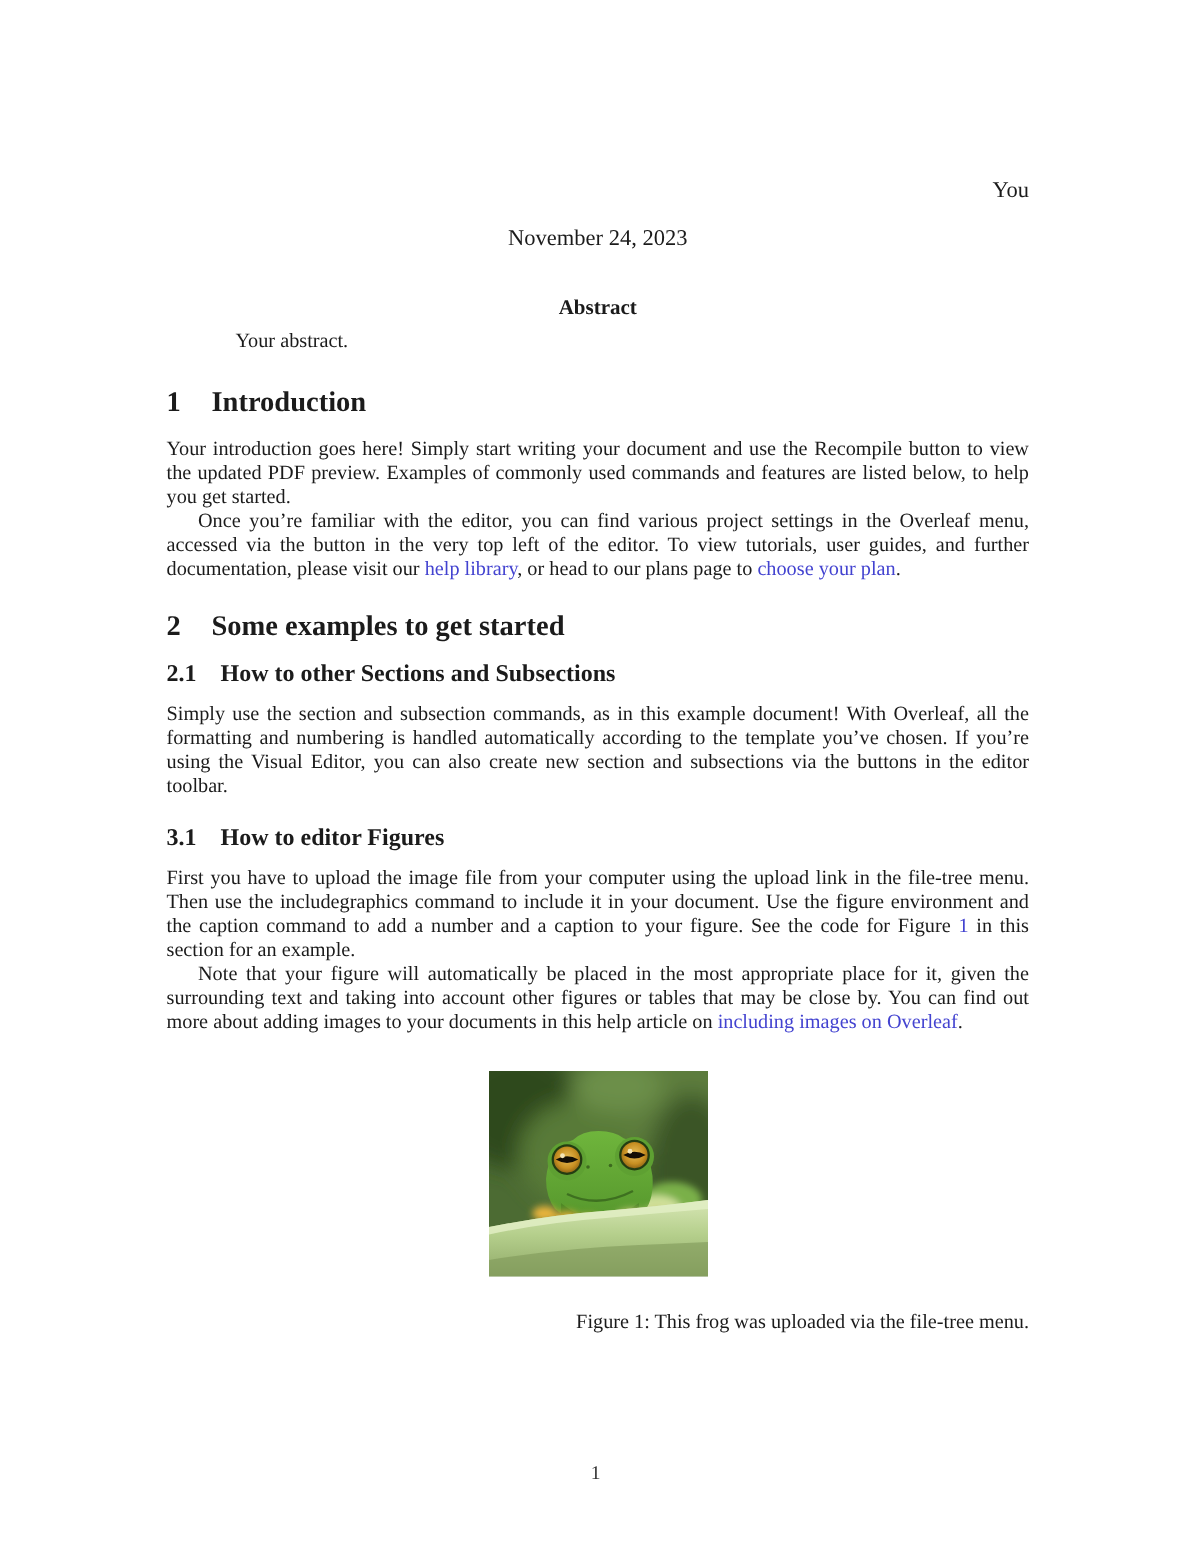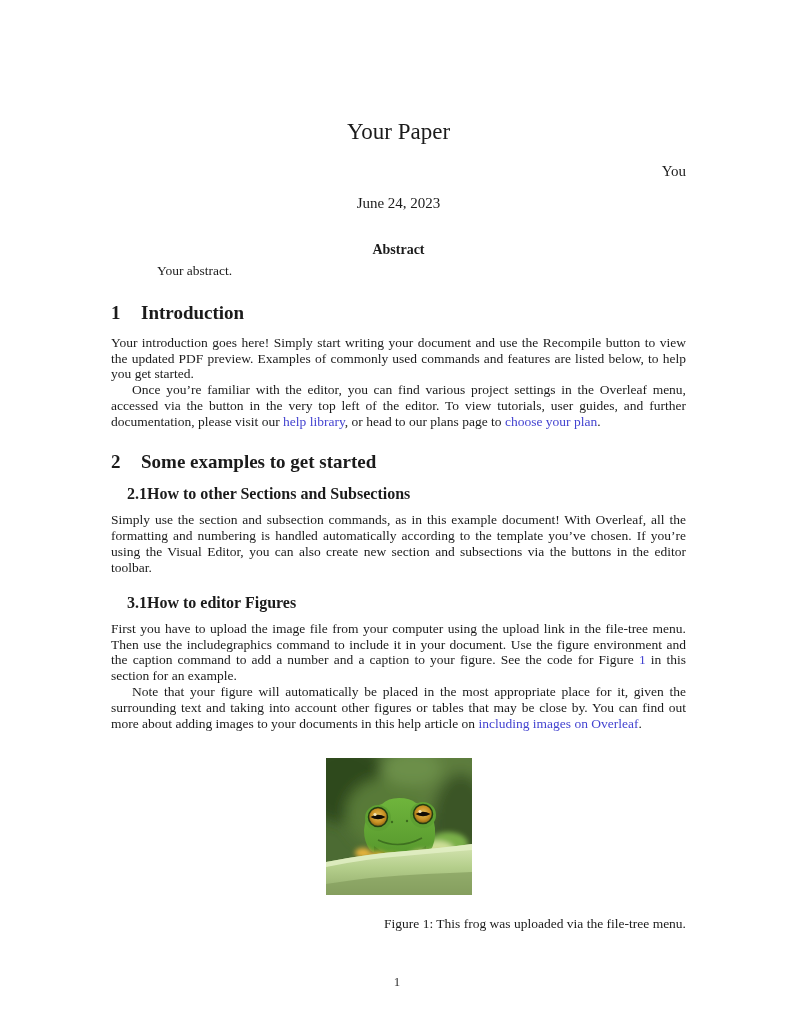--- a/index.html
+++ b/index.html
@@ -56,21 +56,21 @@
     line-height: 23px;
     margin: 0 0 11px 0;
   }
   .sec-heading .sec-num { display: inline-block; min-width: 30px; }
   .subsec-heading {
     font-size: 16px;
     font-weight: bold;
     line-height: 20px;
     margin: 0 0 8px 0;
   }
-  .subsec-heading .sec-num { display: inline-block; min-width: 36px; text-align: right; }
+  .subsec-heading .sec-num { display: inline-block; min-width: 36px; }
   .sec2-heading { margin-top: 20px; }
   .sub22-heading { margin-top: 17px; }
   p.body-par {
     font-size: 13.5px;
     line-height: 15.9px;
     text-align: justify;
     margin: 0;
   }
   p.indented { text-indent: 21px; }
   p.last-par { margin-bottom: 0; }
@@ -103,23 +103,22 @@
     text-align: center;
     font-size: 13px;
     color: #333;
   }
 </style>
 </head>
 <body>
 
 <div class="page">
 
-  <h1 class="title">Your Paper</h1>
   <div class="author">You</div>
-  <div class="date">June 24, 2023</div>
+  <div class="date">November 24, 2023</div>
 
   <div class="abstract-heading">Abstract</div>
   <div class="abstract-body">Your abstract.</div>
 
   <h2 class="sec-heading"><span class="sec-num">1</span><span>Introduction</span></h2>
 
   <p class="body-par">Your introduction goes here! Simply start writing your document and use the Recompile button to view the updated PDF preview. Examples of commonly used commands and features are listed below, to help you get started.</p>
   <p class="body-par indented"><span>Once you’re familiar with the editor, you can find various project settings in the Overleaf menu, accessed via the button in the very top left of the editor. To view tutorials, user guides, and further documentation, please visit our </span><a class="link" style="color: rgb(67, 67, 208);">help library</a><span>, or head to our plans page to </span><a class="link" style="color: rgb(67, 67, 208);">choose your plan</a><span>.</span></p>
 
   <h2 class="sec-heading sec2-heading"><span class="sec-num">2</span><span>Some examples to get started</span></h2>

